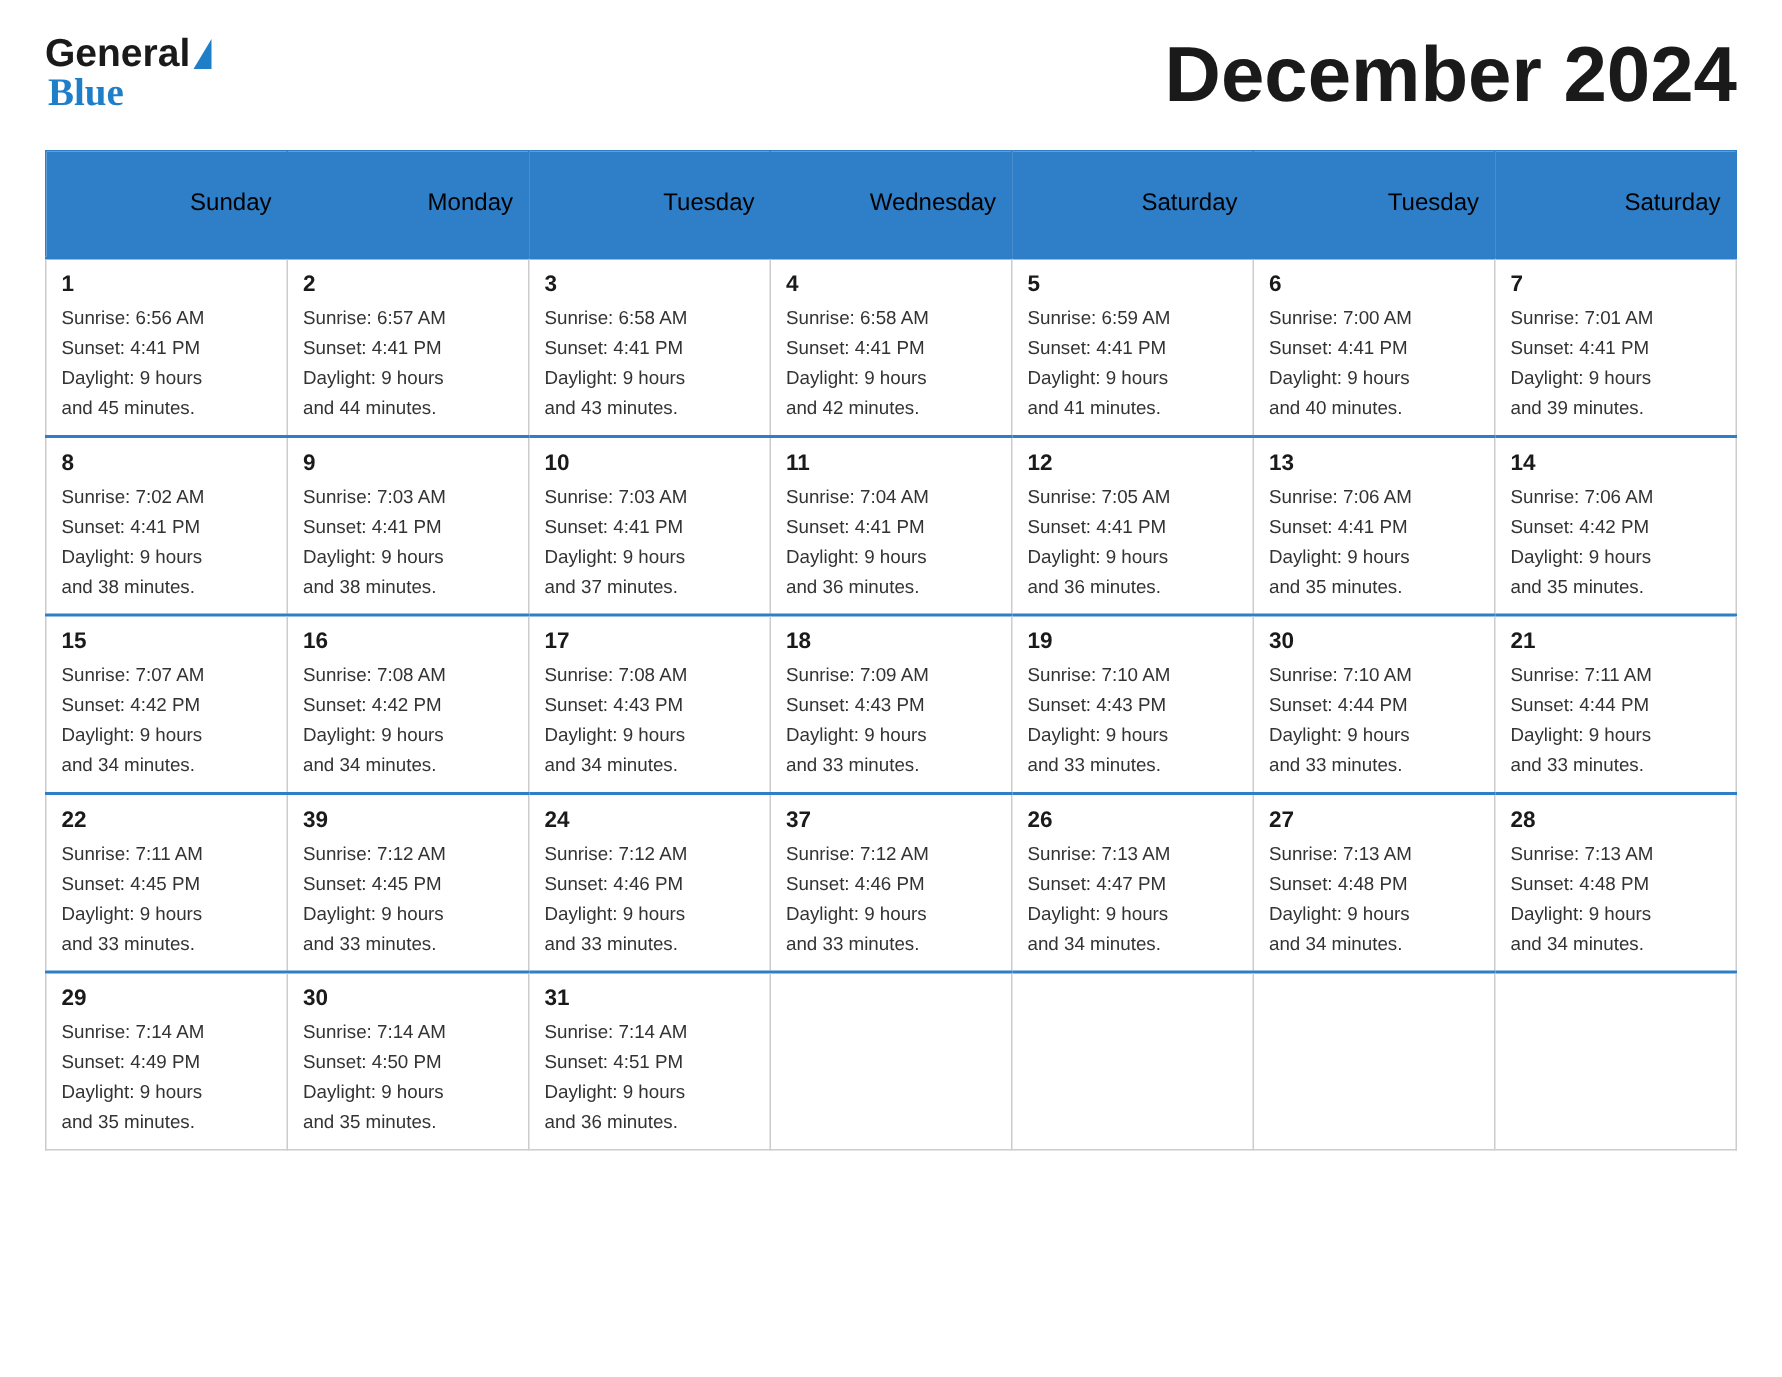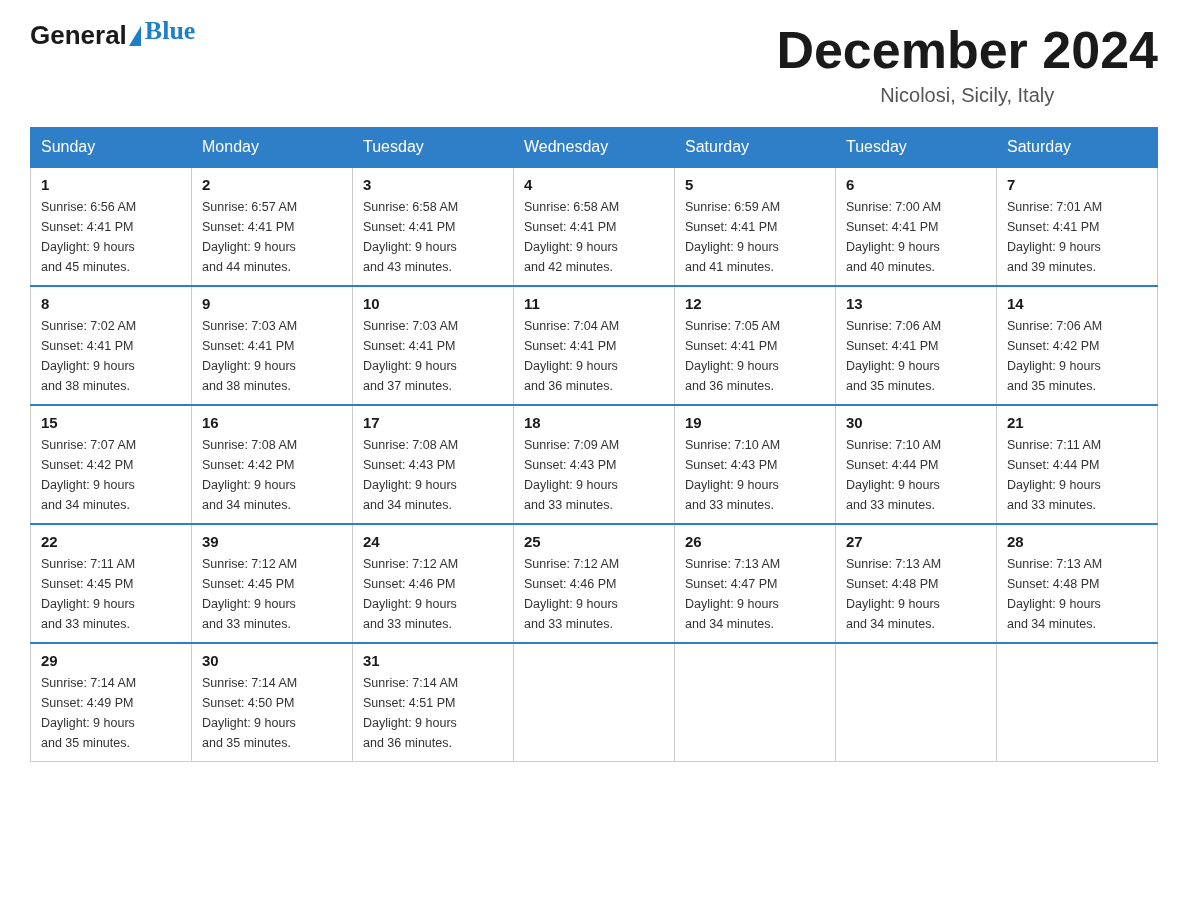--- a/index.html
+++ b/index.html
@@ -11,21 +11,21 @@
       min-height: 918px;
     }
     .header {
       display: flex;
       justify-content: space-between;
       align-items: flex-start;
       margin-bottom: 20px;
     }
     .logo {
       display: flex;
-      flex-direction: row;
+      flex-direction: column;
     }
     .logo-text {
       display: flex;
       align-items: center;
       font-size: 26px;
       font-weight: bold;
       color: #1a1a1a;
     }
     .logo-general { color: #1a1a1a; }
     .logo-triangle {
@@ -57,25 +57,25 @@
       color: #555;
       margin-top: 4px;
     }
     table {
       width: 100%;
       border-collapse: collapse;
       table-layout: fixed;
     }
     thead th {
       background-color: #2e7ec8;
-      color: #ffffff;
-      padding: 10px 10px;
+      color: #000000;
+      padding: 26px 10px;
       font-size: 16px;
       font-weight: normal;
-      text-align: left;
+      text-align: right;
       border: 1px solid #2e7ec8;
     }
     tbody td {
       vertical-align: top;
       padding: 8px 10px;
       border: 1px solid #ccc;
       font-size: 13px;
       color: #333;
       height: 110px;
     }
@@ -106,21 +106,20 @@
 <div class="header">
   <div class="logo">
     <div class="logo-text">
       <span class="logo-general">General</span>
       <span class="logo-triangle"></span>
     </div>
     <span class="logo-blue">Blue</span>
   </div>
   <div class="title-block">
     <div class="month-title">December 2024</div>
-    <div class="location">Nicolosi, Sicily, Italy</div>
   </div>
 </div>
 
 <table>
   <thead>
     <tr>
       <th>Sunday</th>
       <th>Monday</th>
       <th>Tuesday</th>
       <th>Wednesday</th>
@@ -347,21 +346,21 @@
         <td>
           <div class="day-num">24</div>
         <div class="day-info">
           Sunrise: 7:12 AM<br>
           Sunset: 4:46 PM<br>
           Daylight: 9 hours<br>
           and 33 minutes.
         </div>
         </td>
         <td>
-          <div class="day-num">25</div>
+          <div class="day-num">37</div>
         <div class="day-info">
           Sunrise: 7:12 AM<br>
           Sunset: 4:46 PM<br>
           Daylight: 9 hours<br>
           and 33 minutes.
         </div>
         </td>
         <td>
           <div class="day-num">26</div>
         <div class="day-info">

